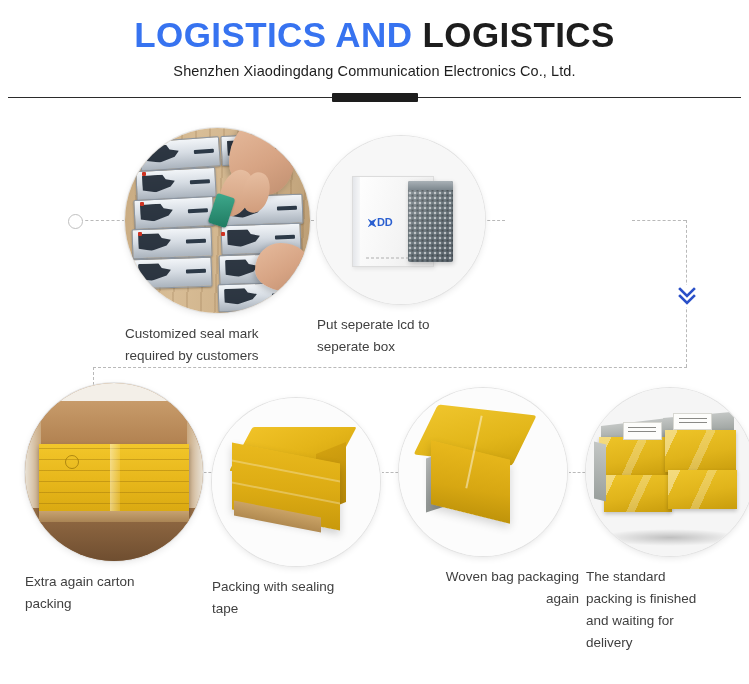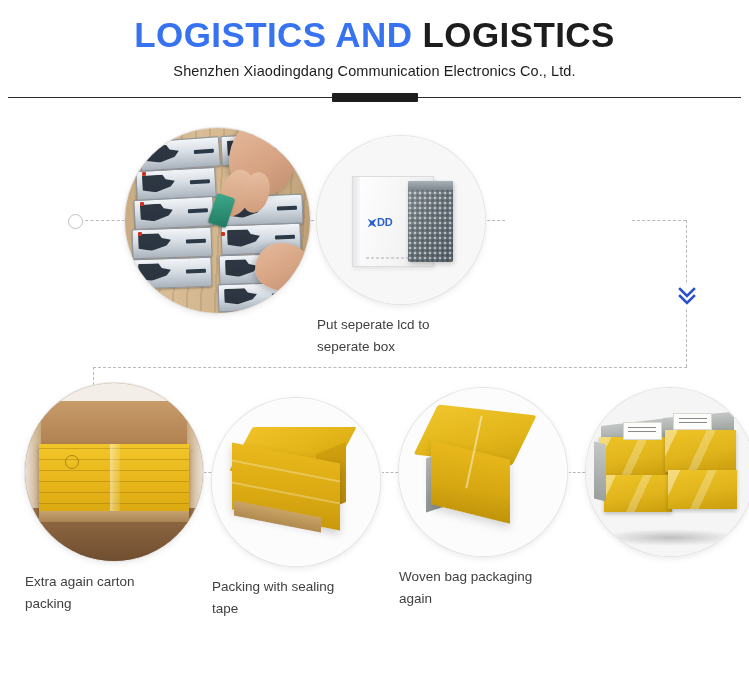--- a/index.html
+++ b/index.html
@@ -523,20 +523,22 @@
         <div class="dotred" style="left:7%;  top:56%;"></div>
         <div class="dotred" style="left:53%; top:40%;"></div>
         <div class="dotred" style="left:52%; top:56%;"></div>
         <div class="hand" style="left:56%; top:-4%; width:36%; height:40%;"></div>
         <div class="finger" style="left:52%; top:22%; width:16%; height:26%; transform:rotate(22deg);"></div>
         <div class="finger" style="left:64%; top:24%; width:14%; height:22%; transform:rotate(14deg);"></div>
         <div class="hand" style="left:70%; top:62%; width:30%; height:26%;"></div>
         <div class="greenclip" style="left:47%; top:36%; width:10%; height:17%; transform:rotate(18deg);"></div>
       </div>
     </div>
+    <div class="caption">Customized seal mark
+required by customers</div>
   </div>
 
   <div class="node" style="left:317px; top:33px; width:190px;">
     <div class="circle" style="width:168px; height:168px;">
       <div class="scene s2">
         <div class="box">
           <div class="spine"></div>
           <div class="logo"><span class="mark"></span><span>DD</span></div>
           <div class="tinytext"></div>
         </div>
@@ -579,21 +581,21 @@
           <div class="strip" style="left:0; top:26%; width:100%; height:2px;"></div>
           <div class="strip" style="left:0; top:58%; width:100%; height:2px;"></div>
         </div>
         <div class="kraft"></div>
       </div>
     </div>
     <div class="caption">Packing with sealing
 tape</div>
   </div>
 
-  <div class="node" style="left:399px; top:285px; width:180px;">
+  <div class="node" style="left:399px; top:285px; width:180px;text-align:right;">
     <div class="circle" style="width:168px; height:168px;">
       <div class="scene s6">
         <div class="top"></div>
         <div class="gray"></div>
         <div class="front"></div>
         <div class="crease"></div>
       </div>
     </div>
     <div class="caption">Woven bag packaging
 again</div>
@@ -621,15 +623,19 @@
             <i></i>
           </div>
         <div class="label" style="left:52%; top:15%; width:22%; height:9%;">
             <i></i>
             <i></i>
           </div>
         <div class="gtop" style="left:5%; top:33%; width:7%; height:34%; transform:skewY(14deg);"></div>
         <div class="shadow"></div>
       </div>
     </div>
+    <div class="caption">The standard
+packing is finished
+and waiting for
+delivery</div>
   </div>
 
 </div>
 
 </body></html>

